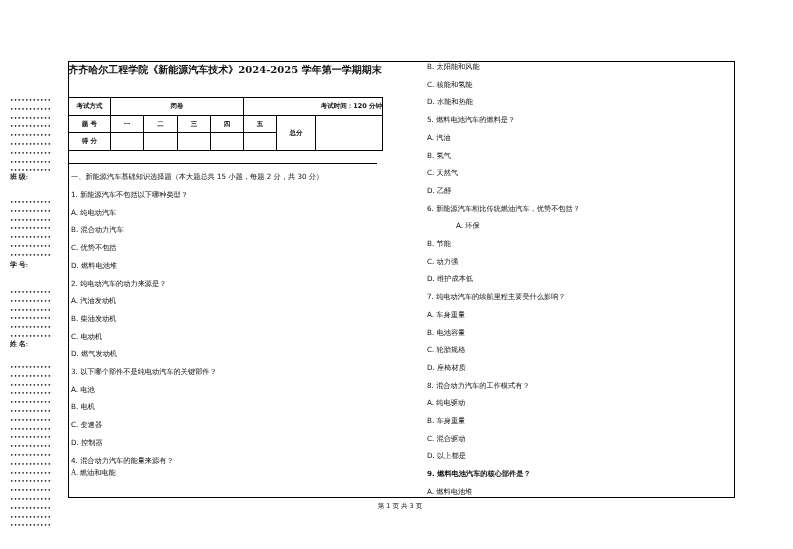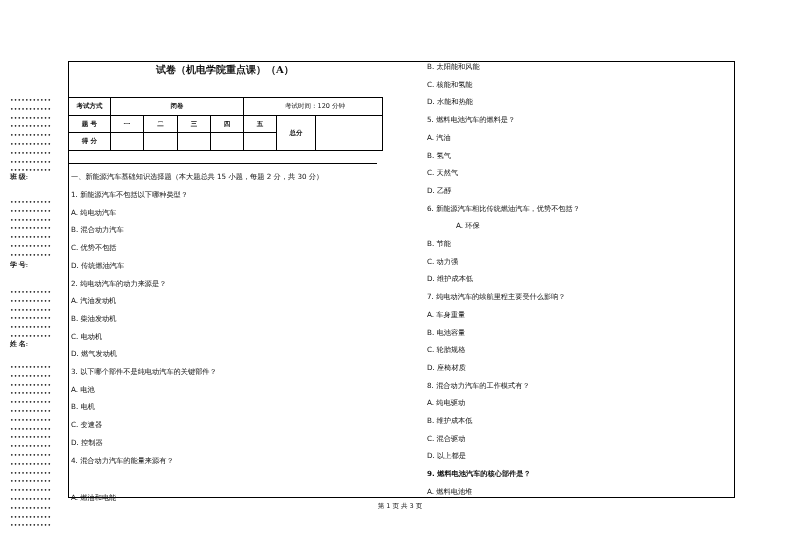--- a/index.html
+++ b/index.html
@@ -14,21 +14,21 @@
            border:1.3px solid #000; box-sizing:border-box; }
   .divider { position:absolute; left:68px; top:163px; width:309px; height:0;
              border-top:1px solid #000; }
   .title { position:absolute; left:68px; top:62px; width:314px; text-align:center;
            font-size:10px; font-weight:bold; line-height:15px; }
   table.score { position:absolute; left:68px; top:97px; border-collapse:collapse;
                 font-size:6.5px; font-family:"DejaVu Sans", sans-serif; }
   table.score td { border:1px solid #000; padding:0; text-align:center; height:16px;
                    box-sizing:border-box; }
   table.score td.b { font-weight:bold; }
-  table.score td.left { text-align:center; padding-left:4px; font-weight:normal; }
+  table.score td.left { text-align:right; padding-left:4px; font-weight:bold; }
   .line { position:absolute; font-size:7.2px; line-height:10px; white-space:nowrap;
           font-family:"DejaVu Sans", sans-serif; color:#111; }
   .footer { position:absolute; left:330px; top:502px; width:140px; text-align:center;
             font-size:6.5px; font-family:"DejaVu Sans", sans-serif; }
 </style>
 </head>
 <body>
 
 <div class="gutter" id="gutter">
     <div class="dots" style="top: 97px;">•••••••••••</div>
@@ -73,21 +73,21 @@
     <div class="dots" style="top: 513.6px;">•••••••••••</div>
     <div class="dots" style="top: 522.4px;">•••••••••••</div>
     <div class="glabel" style="top: 172px;">班 级:</div>
     <div class="glabel" style="top: 260px;">学 号:</div>
     <div class="glabel" style="top: 339px;">姓 名:</div>
   </div>
 
 <div class="frame"></div>
 
 <div class="title">
-  <div>试卷（机电学院重点课）（A）</div>
+  <div>齐齐哈尔工程学院《新能源汽车技术》2024-2025 学年第一学期期末</div>
 </div>
 
 <table class="score">
   <colgroup>
     <col style="width:42px">
       <col style="width:33px">
       <col style="width:34px">
       <col style="width:33px">
     <col style="width:33px">
       <col style="width:33px">
@@ -123,33 +123,33 @@
 
 <div class="divider"></div>
 
 <div class="line" style="left:71px; top:172px;">一、新能源汽车基础知识选择题（本大题总共 15 小题，每题 2 分，共 30 分）</div>
 
 <div id="left-col">
     <div class="line" style="left: 71px; top: 190px;">1. 新能源汽车不包括以下哪种类型？</div>
     <div class="line" style="left: 71px; top: 207.7px;">A. 纯电动汽车</div>
     <div class="line" style="left: 71px; top: 225.4px; text-align: right;">B. 混合动力汽车</div>
     <div class="line" style="left: 71px; top: 243.1px;">C. 优势不包括</div>
-    <div class="line" style="left: 71px; top: 260.8px;">D. 传统燃油汽车</div>
+    <div class="line" style="left: 71px; top: 260.8px;">D. 燃料电池堆</div>
     <div class="line" style="left: 71px; top: 278.5px;">2. 纯电动汽车的动力来源是？</div>
     <div class="line" style="left: 71px; top: 296.2px;">A. 汽油发动机</div>
     <div class="line" style="left: 71px; top: 313.9px;">B. 柴油发动机</div>
     <div class="line" style="left: 71px; top: 331.6px;">C. 电动机</div>
     <div class="line" style="left: 71px; top: 349.3px;">D. 燃气发动机</div>
     <div class="line" style="left: 71px; top: 367px;">3. 以下哪个部件不是纯电动汽车的关键部件？</div>
     <div class="line" style="left: 71px; top: 384.7px;">A. 电池</div>
     <div class="line" style="left: 71px; top: 402.4px;">B. 电机</div>
     <div class="line" style="left: 71px; top: 420.1px;">C. 变速器</div>
     <div class="line" style="left: 71px; top: 437.8px;">D. 控制器</div>
     <div class="line" style="left: 71px; top: 455.5px;">4. 混合动力汽车的能量来源有？</div>
-    <div class="line" style="left: 71px; top: 493px;">A. 燃油和电能</div>
+    <div class="line" style="left: 71px; top: 468px; font-family: Liberation Serif, serif;">A. 燃油和电能</div>
   </div>
 <div id="right-col">
     <div class="line" style="left: 427px; top: 62px;">B. 太阳能和风能</div>
     <div class="line" style="left: 427px; top: 79.7px;">C. 核能和氢能</div>
     <div class="line" style="left: 427px; top: 97.4px;">D. 水能和热能</div>
     <div class="line" style="left: 427px; top: 115.1px;">5. 燃料电池汽车的燃料是？</div>
     <div class="line" style="left: 427px; top: 132.8px; text-align: center;">A. 汽油</div>
     <div class="line" style="left: 427px; top: 150.5px;">B. 氢气</div>
     <div class="line" style="left: 427px; top: 168.2px;">C. 天然气</div>
     <div class="line" style="left: 427px; top: 185.9px;">D. 乙醇</div>
@@ -158,20 +158,20 @@
     <div class="line" style="left: 427px; top: 239px;">B. 节能</div>
     <div class="line" style="left: 427px; top: 256.7px;">C. 动力强</div>
     <div class="line" style="left: 427px; top: 274.4px;">D. 维护成本低</div>
     <div class="line" style="left: 427px; top: 292.1px; text-align: right;">7. 纯电动汽车的续航里程主要受什么影响？</div>
     <div class="line" style="left: 427px; top: 309.8px;">A. 车身重量</div>
     <div class="line" style="left: 427px; top: 327.5px;">B. 电池容量</div>
     <div class="line" style="left: 427px; top: 345.2px;">C. 轮胎规格</div>
     <div class="line" style="left: 427px; top: 362.9px;">D. 座椅材质</div>
     <div class="line" style="left: 427px; top: 380.6px;">8. 混合动力汽车的工作模式有？</div>
     <div class="line" style="left: 427px; top: 398.3px;">A. 纯电驱动</div>
-    <div class="line" style="left: 427px; top: 416px;">B. 维护成本低</div>
+    <div class="line" style="left: 427px; top: 416px;">B. 车身重量</div>
     <div class="line" style="left: 427px; top: 433.7px;">C. 混合驱动</div>
     <div class="line" style="left: 427px; top: 451.4px;">D. 以上都是</div>
     <div class="line" style="left: 427px; top: 469.1px; font-weight: bold;">9. 燃料电池汽车的核心部件是？</div>
     <div class="line" style="left: 427px; top: 486.8px;">A. 燃料电池堆</div>
   </div>
 
 <div class="footer">第 1 页 共 3 页</div>
 
 </body></html>

